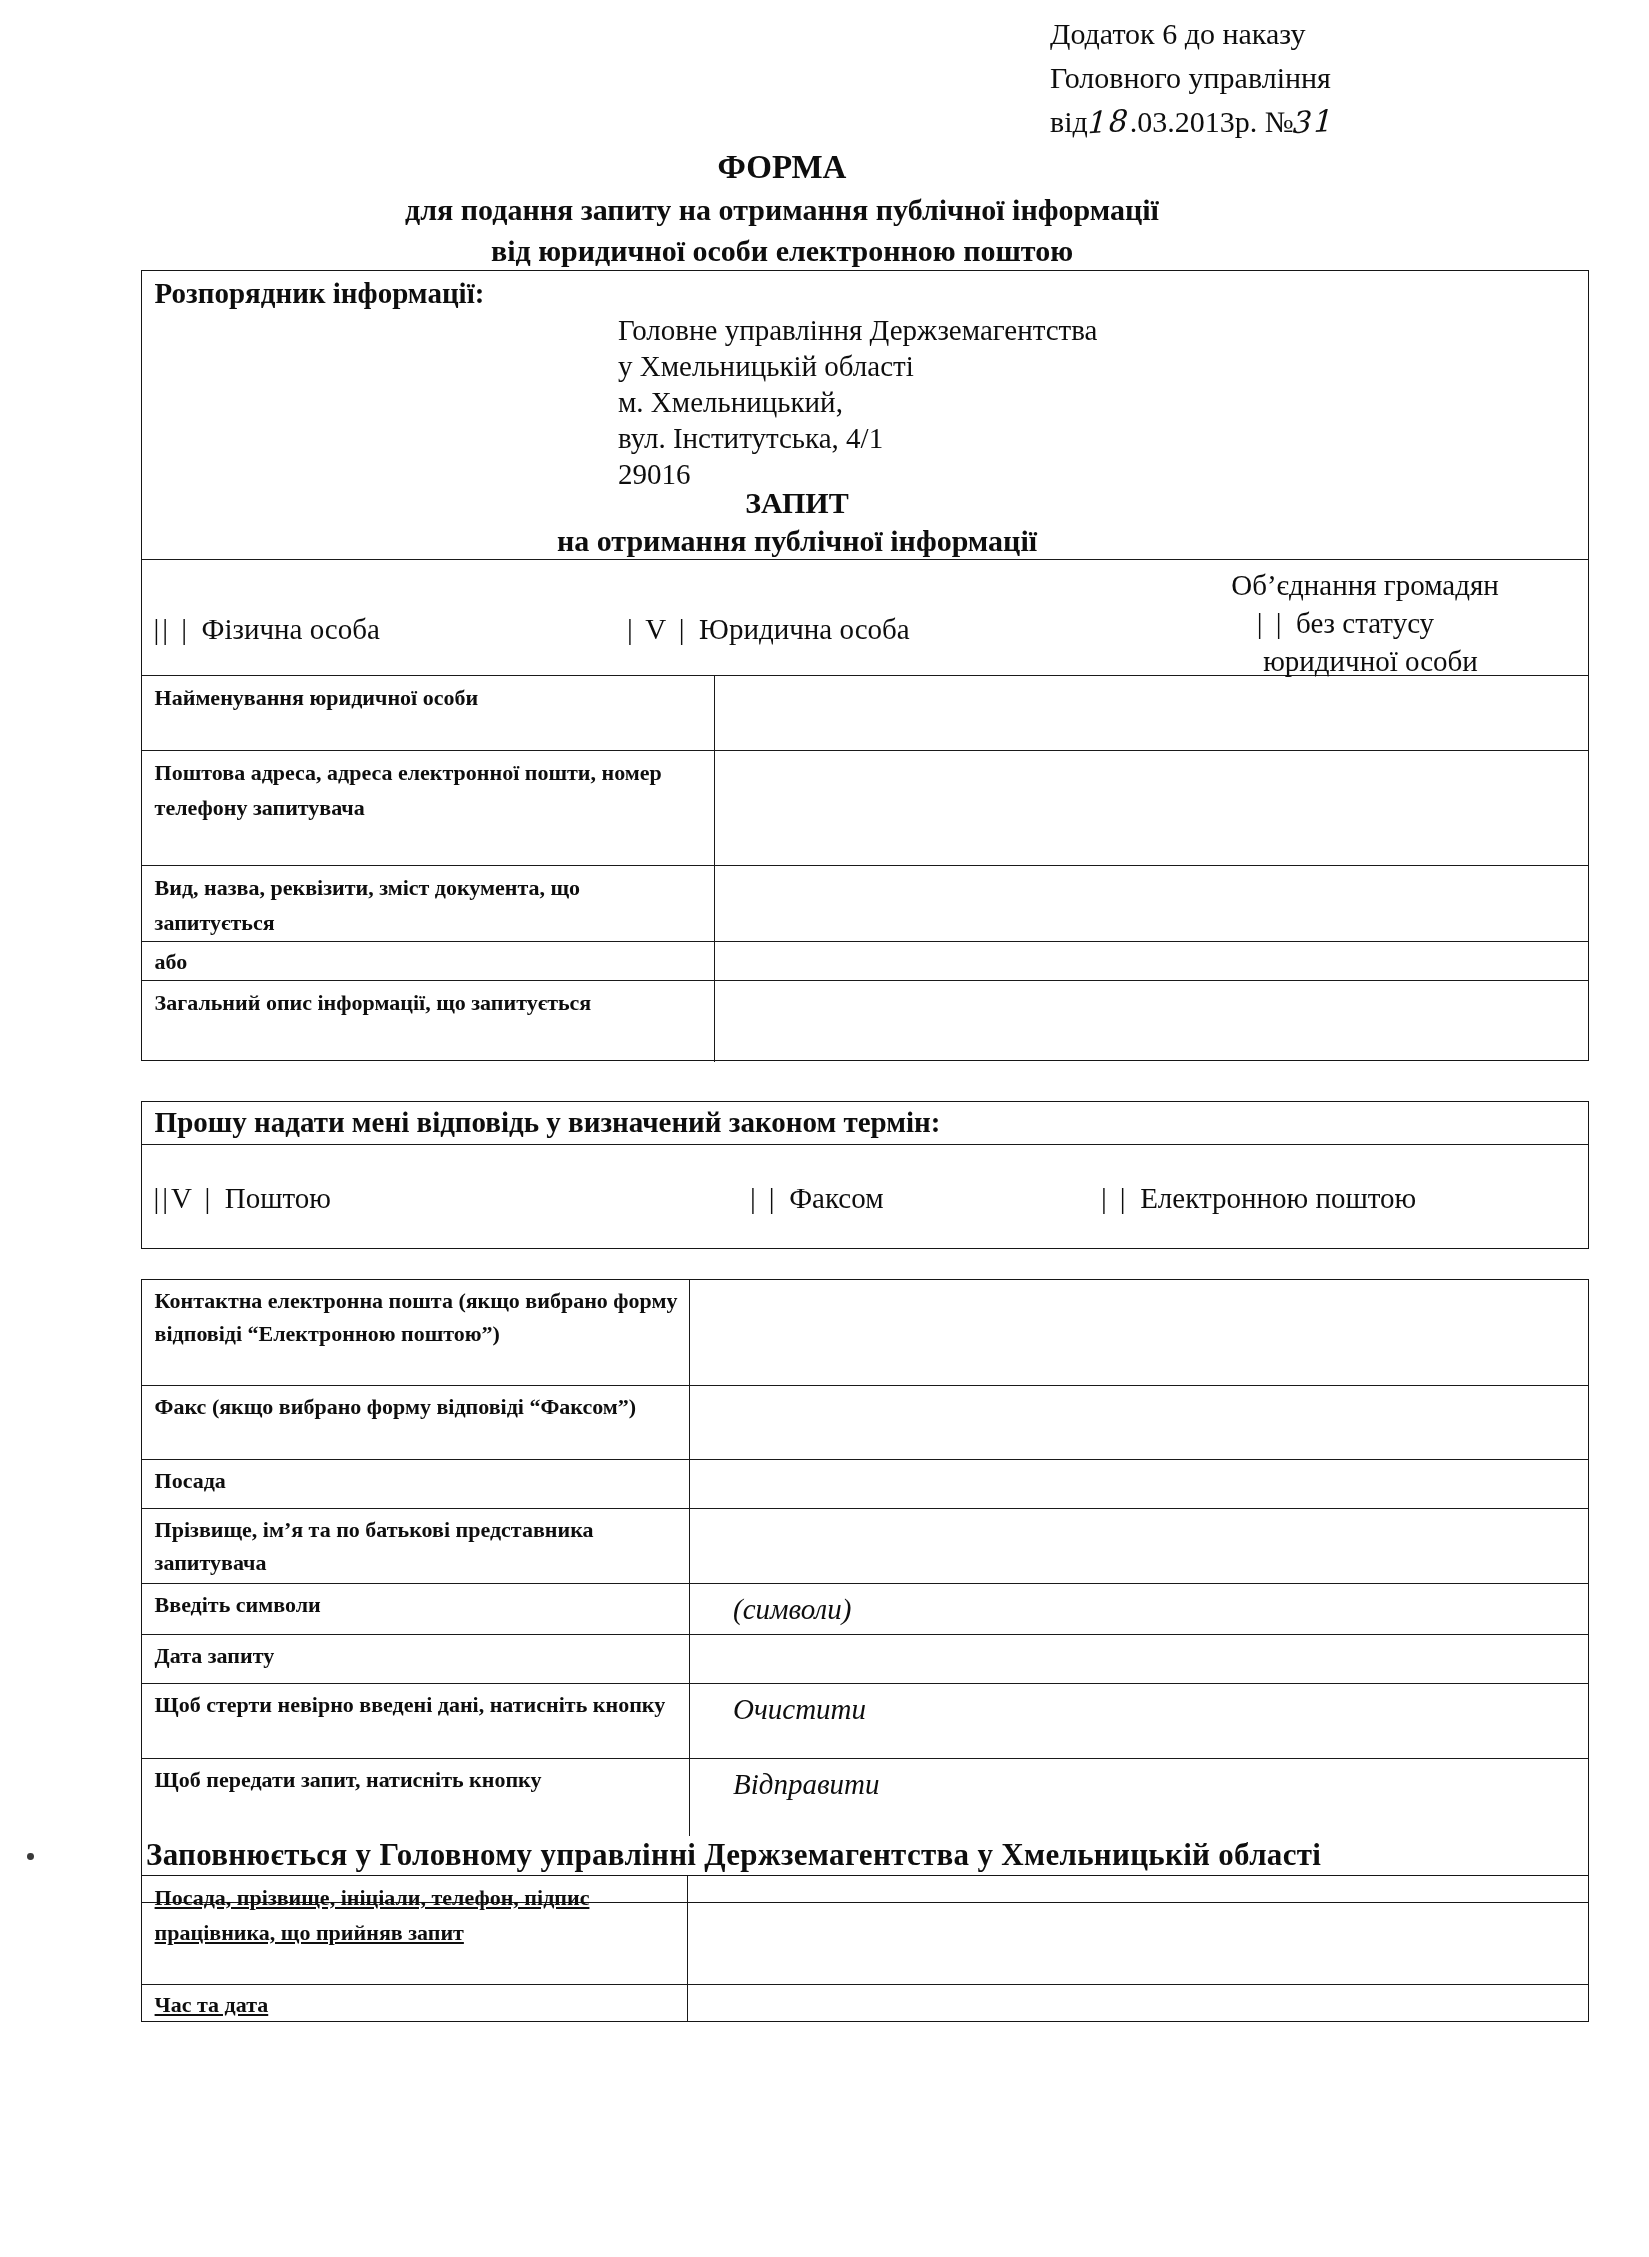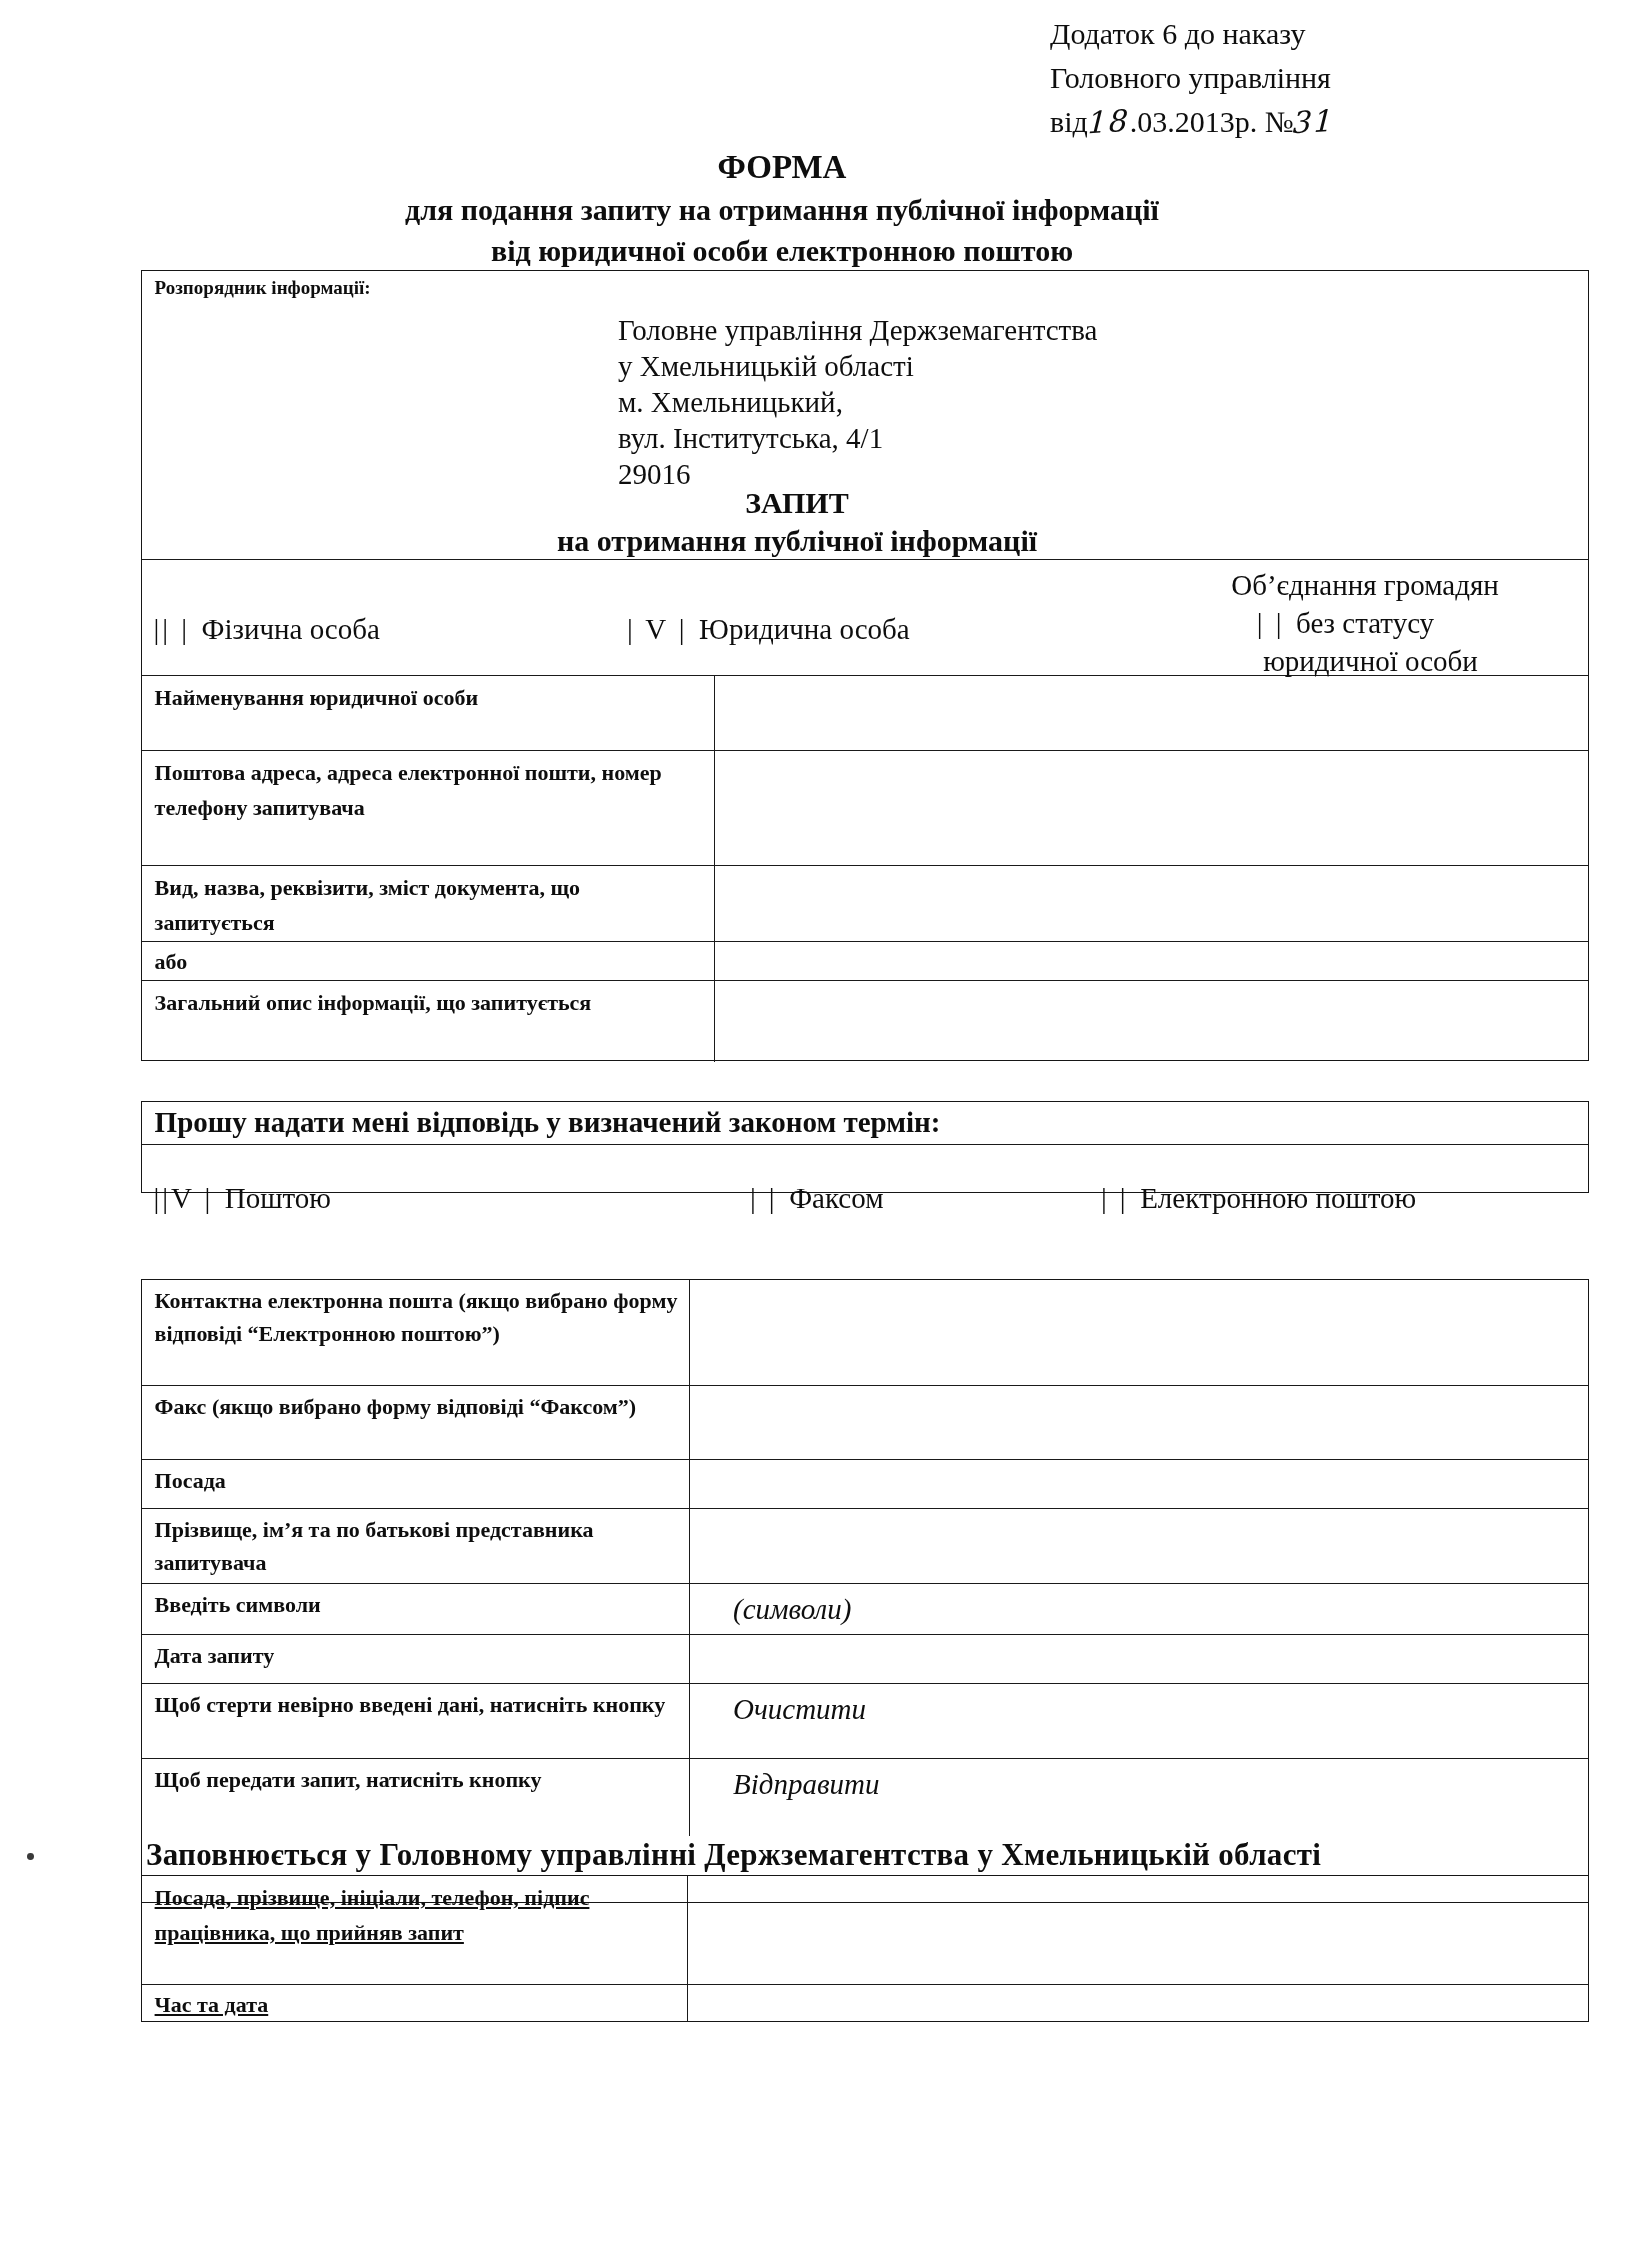--- a/index.html
+++ b/index.html
@@ -51,21 +51,21 @@
     flex:1;
     box-sizing:border-box;
     padding:7.8px 9.7px 0 43px;
     font-size:29px;
     font-style:italic;
     line-height:35px;
   }
   
   .t1-label{width:573px;}
   .disposer{position:relative;height:288px;}
-  .disposer-label{position:absolute;left:12.6px;top:5.8px;font-size:19px;font-weight:bold;}
+  .disposer-label{position:absolute;left:12.6px;top:5.8px;font-size:29px;font-weight:bold;}
   .address{position:absolute;left:476px;top:41px;font-size:29px;line-height:36px;}
   .request-heading{position:absolute;left:0;top:213px;width:1310px;text-align:center;font-weight:bold;font-size:30px;line-height:38px;}
   .cbrow{position:relative;height:115px;border-top:1.9px solid #1a1a1a;font-size:29px;}
   .cb-item{position:absolute;white-space:nowrap;text-align:center;}
   .marker{letter-spacing:2.9px;margin-right:11.6px;}
   
   .t3-label{width:548px;line-height:33px;}
   .t4-label{width:546px;text-decoration:underline;}
   
   .resp-head{
@@ -145,21 +145,21 @@
     <div class="trow" style="height:39px;">
       <div class="lcell t1-label" style="padding-top:1.9px;">або</div>
       <div class="vcell"></div>
     </div>
     <div class="trow" style="height:82px;">
       <div class="lcell t1-label">Загальний опис інформації, що запитується</div>
       <div class="vcell"></div>
     </div>
   </div>
 
-  <div class="tframe" style="left:141px;top:1101px;width:1448px;height:92px;">
+  <div class="tframe" style="left:141px;top:1101px;width:1448px;height:148px;">
     <div class="resp-head">Прошу надати мені відповідь у визначений законом термін:</div>
     <div class="resp-opts">
       <div class="cb-item" style="left:11.6px;top:37px;">
         <span class="marker">||V |</span><span>Поштою</span>
       </div>
       <div class="cb-item" style="left:600px;top:37px;margin-left:8px;">
         <span class="marker">| |</span><span>Факсом</span>
       </div>
       <div class="cb-item" style="left:959px;top:37px;">
         <span class="marker">| |</span><span>Електронною поштою</span>

